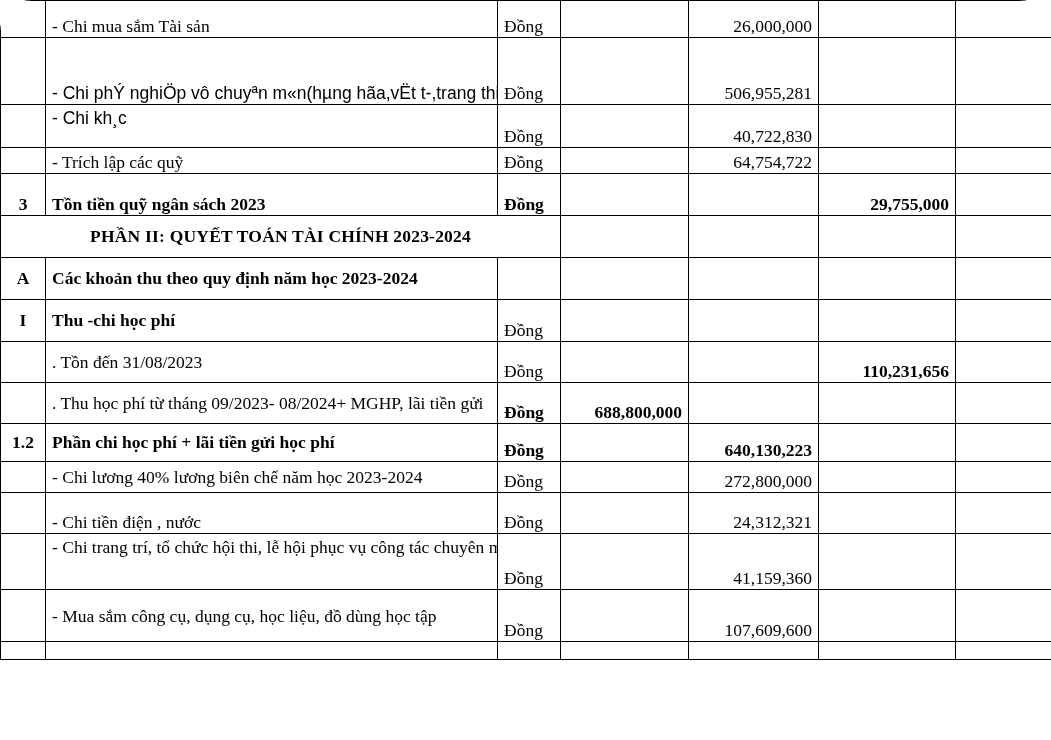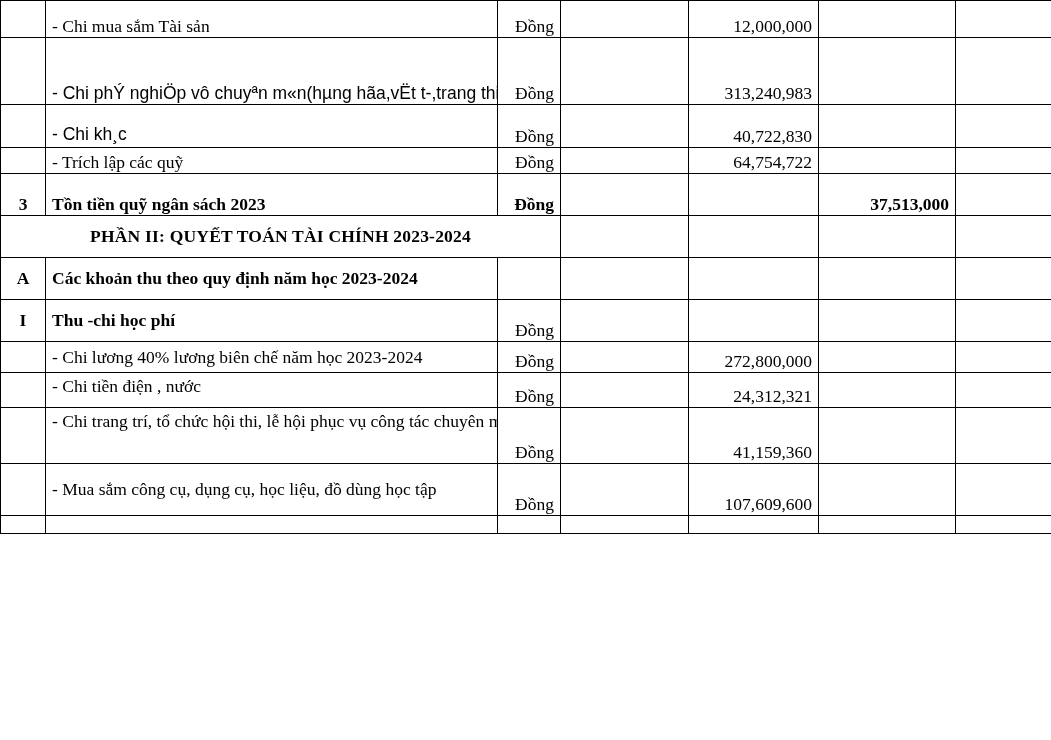--- a/index.html
+++ b/index.html
@@ -13,20 +13,21 @@
     overflow: hidden;
     font-family: "Liberation Serif", "DejaVu Serif", serif;
     color: #000000;
   }
 
   #sheet {
     position: relative;
     width: 1051px;
     height: 740px;
     overflow: hidden;
+    border-radius: 32px;
   }
 
   table.fin {
     border-collapse: collapse;
     table-layout: fixed;
     width: 1051px;
     
     margin-top: -16px;
   }
 
@@ -46,21 +47,21 @@
   col.c-unit  { width: 63px; }
   col.c-v1    { width: 128px; }
   col.c-v2    { width: 130px; }
   col.c-v3    { width: 137px; }
   col.c-v4    { width: 96px; }
   tr.dotted-bot > td { border-bottom: 1px dotted #000000; }
   tr.solid-bot > td  { border-bottom: 1.6px solid #000000; font-family: Liberation Serif, serif; }
 
   td.no      { text-align: center; font-weight: bold; vertical-align: bottom; }
   td.desc    { text-align: left; }
-  td.unit    { text-align: right; }
+  td.unit    { text-align: left; }
   td.num     { text-align: right; }
   td.bold    { font-weight: bold; }
   td.center  { text-align: center; }
 
   td.wrap    { white-space: normal; }
   td.mid     { vertical-align: middle; }
 
   
   td.mojibake {
     font-family: "Liberation Sans", "DejaVu Sans", sans-serif;
@@ -97,38 +98,38 @@
         <td class="num"></td>
         <td class="num"></td>
         <td class="num"></td>
       </tr>
 
       <tr class="dotted-bot" style="height:37px">
         <td class="no"></td>
         <td class="desc">- Chi mua sắm Tài sản</td>
         <td class="unit">Đồng</td>
         <td class="num"></td>
-        <td class="num">12,000,000</td>
+        <td class="num">26,000,000</td>
         <td class="num"></td>
         <td class="num"></td>
       </tr>
 
       <tr class="dotted-bot" style="height:67px">
         <td class="no"></td>
         <td class="desc mojibake">- Chi phÝ nghiÖp vô chuyªn m«n(hµng hãa,vËt t-,trang thiÕt bÞ):</td>
         <td class="unit mid">Đồng</td>
         <td class="num mid"></td>
-        <td class="num mid">313,240,983</td>
+        <td class="num mid">506,955,281</td>
         <td class="num mid"></td>
         <td class="num mid"></td>
       </tr>
 
       <tr class="dotted-bot" style="height:43px">
         <td class="no"></td>
-        <td class="desc mojibake" style="vertical-align:bottom;padding-bottom:2px">-  Chi kh¸c</td>
+        <td class="desc mojibake" style="vertical-align:bottom;padding-bottom:18px">-  Chi kh¸c</td>
         <td class="unit">Đồng</td>
         <td class="num"></td>
         <td class="num">40,722,830</td>
         <td class="num"></td>
         <td class="num"></td>
       </tr>
 
       <tr class="solid-bot" style="height:26px">
         <td class="no"></td>
         <td class="desc">-  Trích lập các quỹ</td>
@@ -138,21 +139,21 @@
         <td class="num"></td>
         <td class="num"></td>
       </tr>
 
       <tr class="solid-bot" style="height:42px">
         <td class="no">3</td>
         <td class="desc bold">Tồn tiền quỹ ngân sách 2023</td>
         <td class="unit bold">Đồng</td>
         <td class="num bold"></td>
         <td class="num bold"></td>
-        <td class="num bold">37,513,000</td>
+        <td class="num bold">29,755,000</td>
         <td class="num bold"></td>
       </tr>
 
       <tr class="solid-bot" style="height:42px">
         <td class="center heading-ii" colspan="3" style="vertical-align:middle">PHẦN II: QUYẾT TOÁN TÀI CHÍNH 2023-2024</td>
         <td class="num"></td>
         <td class="num"></td>
         <td class="num"></td>
         <td class="num"></td>
       </tr>
@@ -171,37 +172,64 @@
         <td class="no" style="vertical-align:middle">I</td>
         <td class="desc bold" style="vertical-align:middle">Thu -chi học phí</td>
         <td class="unit mid">Đồng</td>
         <td class="num"></td>
         <td class="num"></td>
         <td class="num"></td>
         <td class="num"></td>
       </tr>
 
 
-
-
+      <tr class="dotted-bot" style="height:41px">
+        <td class="no"></td>
+        <td class="desc" style="vertical-align:middle">. Tồn đến 31/08/2023</td>
+        <td class="unit mid">Đồng</td>
+        <td class="num mid"></td>
+        <td class="num mid"></td>
+        <td class="num bold mid">110,231,656</td>
+        <td class="num mid"></td>
+      </tr>
+
+      <tr class="solid-bot" style="height:41px">
+        <td class="no"></td>
+        <td class="desc" style="vertical-align:middle">. Thu học phí từ tháng 09/2023- 08/2024+ MGHP, lãi tiền gửi</td>
+        <td class="unit bold mid">Đồng</td>
+        <td class="num bold mid">688,800,000</td>
+        <td class="num bold mid"></td>
+        <td class="num bold mid"></td>
+        <td class="num bold mid"></td>
+      </tr>
+
+      <tr class="solid-bot" style="height:38px">
+        <td class="no" style="vertical-align:middle">1.2</td>
+        <td class="desc bold" style="vertical-align:middle">Phần chi học phí + lãi tiền gửi học phí</td>
+        <td class="unit bold mid">Đồng</td>
+        <td class="num bold mid"></td>
+        <td class="num bold mid">640,130,223</td>
+        <td class="num bold mid"></td>
+        <td class="num bold mid"></td>
+      </tr>
 
       <tr class="dotted-bot" style="height:31px">
         <td class="no"></td>
         <td class="desc" style="vertical-align:middle">- Chi lương 40% lương biên chế  năm học 2023-2024</td>
         <td class="unit mid">Đồng</td>
         <td class="num mid"></td>
         <td class="num mid">272,800,000</td>
         <td class="num mid"></td>
         <td class="num mid"></td>
       </tr>
 
 
       <tr class="dotted-bot" style="height:35px">
         <td class="no"></td>
-        <td class="desc" style="vertical-align:top;padding-top:2px">- Chi tiền điện , nước</td>
+        <td class="desc" style="vertical-align:top;padding-top:18px">- Chi tiền điện , nước</td>
         <td class="unit">Đồng</td>
         <td class="num"></td>
         <td class="num">24,312,321</td>
         <td class="num"></td>
         <td class="num"></td>
       </tr>
 
       <tr class="dotted-bot" style="height:56px">
         <td class="no"></td>
         <td class="desc wrap" style="vertical-align:top;padding-top:2px">- Chi trang trí, tổ chức hội thi, lễ hội phục vụ công tác chuyên môn</td>

